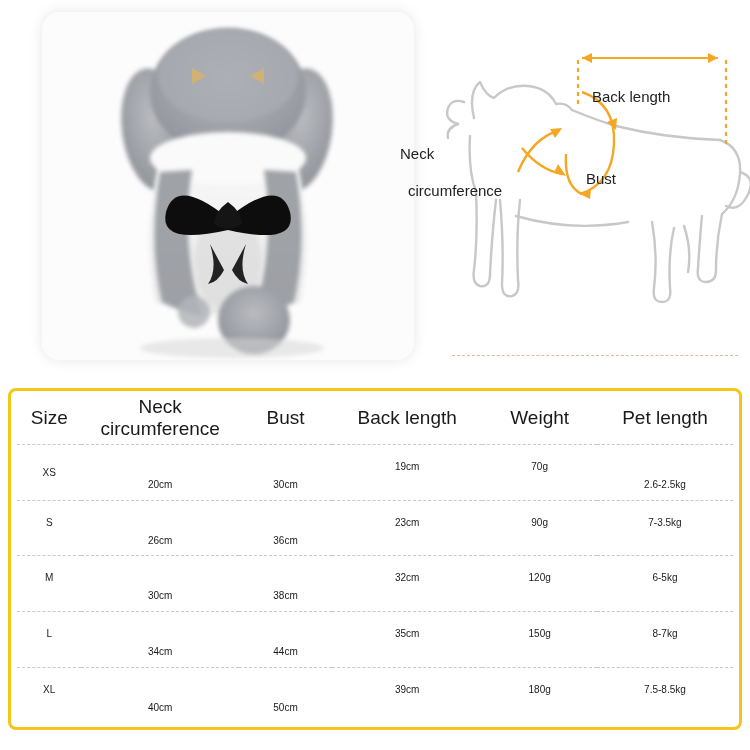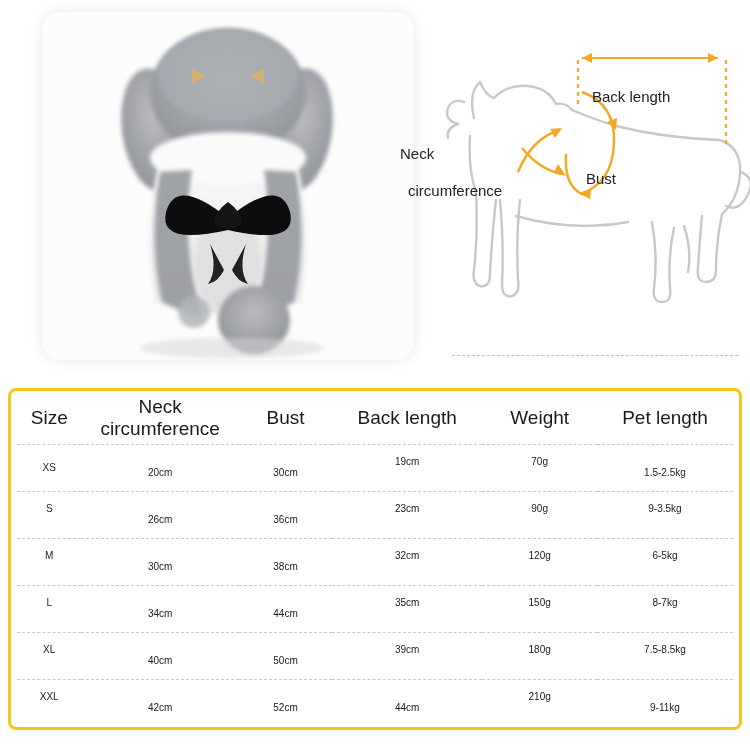--- a/index.html
+++ b/index.html
@@ -116,21 +116,21 @@
   }
   
   .c-size    { width: 9%;  }
   .c-neck    { width: 22%; }
   .c-bust    { width: 13%; }
   .c-back    { width: 21%; }
   .c-weight  { width: 16%; }
   .c-pet     { width: 19%; }
 
   .nudge-up { position: relative; top: -6px; }
-  .nudge-dn { position: relative; top: 5px; }
+  .nudge-dn { position: relative; top: 12px; }
 </style>
 </head>
 <body>
 
 <div class="top-section">
 
   <div class="photo-card">
     <svg class="dog-photo" viewBox="0 0 372 348">
       <defs>
         <radialGradient id="furG" cx="50%" cy="40%" r="65%">
@@ -257,29 +257,29 @@
         <th>Pet length</th>
       </tr>
     </thead>
     <tbody>
       <tr>
         <td class="size-cell">XS</td>
         <td class="nudge-dn">20cm</td>
         <td class="nudge-dn">30cm</td>
         <td class="nudge-up">19cm</td>
         <td class="nudge-up">70g</td>
-        <td class="nudge-dn">1.5-2.5kg</td>
+        <td class="nudge-dn">2.6-2.5kg</td>
       </tr>
       <tr>
         <td class="size-cell nudge-up">S</td>
         <td class="nudge-dn">26cm</td>
         <td class="nudge-dn">36cm</td>
         <td class="nudge-up">23cm</td>
         <td class="nudge-up">90g</td>
-        <td class="nudge-up">9-3.5kg</td>
+        <td class="nudge-up">7-3.5kg</td>
       </tr>
       <tr>
         <td class="size-cell nudge-up">M</td>
         <td class="nudge-dn">30cm</td>
         <td class="nudge-dn">38cm</td>
         <td class="nudge-up">32cm</td>
         <td class="nudge-up">120g</td>
         <td class="nudge-up">6-5kg</td>
       </tr>
       <tr>
@@ -291,23 +291,15 @@
         <td class="nudge-up">8-7kg</td>
       </tr>
       <tr>
         <td class="size-cell nudge-up">XL</td>
         <td class="nudge-dn">40cm</td>
         <td class="nudge-dn">50cm</td>
         <td class="nudge-up">39cm</td>
         <td class="nudge-up">180g</td>
         <td class="nudge-up">7.5-8.5kg</td>
       </tr>
-      <tr>
-        <td class="size-cell nudge-up">XXL</td>
-        <td class="nudge-dn">42cm</td>
-        <td class="nudge-dn">52cm</td>
-        <td class="nudge-dn">44cm</td>
-        <td class="nudge-up">210g</td>
-        <td class="nudge-dn">9-11kg</td>
-      </tr>
     </tbody>
   </table>
 </div>
 
 </body></html>

